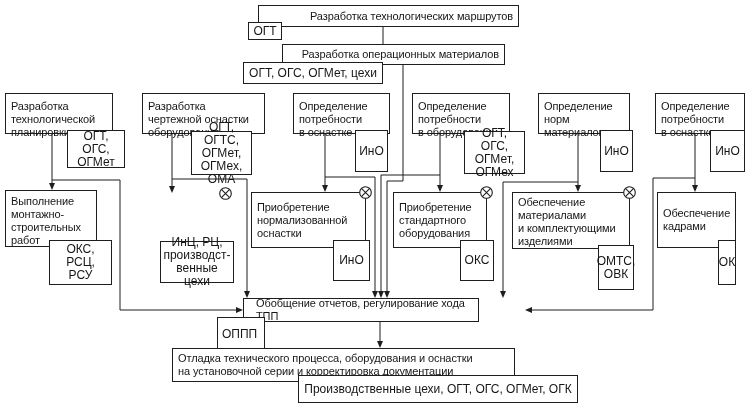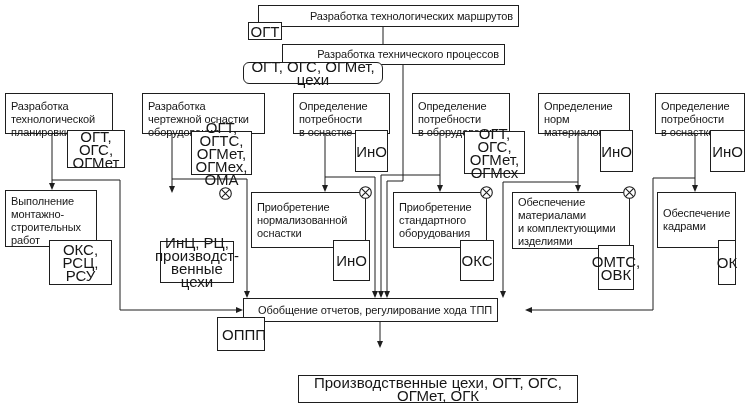--- a/index.html
+++ b/index.html
@@ -4,21 +4,21 @@
 <style>
   html, body { margin: 0; padding: 0; background: #ffffff; }
   body { width: 750px; height: 404px; position: relative; overflow: hidden;
          font-family: "Liberation Sans", sans-serif; color: #161616; }
   #canvas { position: absolute; left: 0; top: 0; width: 750px; height: 404px; }
   svg.wires { position: absolute; left: 0; top: 0; width: 750px; height: 404px; }
   .box { position: absolute; box-sizing: border-box; background: #fff;
          border: 1px solid #1e1e1e; font-size: 11px; line-height: 13px;
          white-space: pre-line; padding: 6px 5px; letter-spacing: -0.1px; justify-content: flex-end; }
   .res { position: absolute; box-sizing: border-box; background: #fff;
-         border: 1px solid #1e1e1e; font-size: 15px; line-height: 13px;
+         border: 1px solid #1e1e1e; font-size: 12px; line-height: 13px;
          white-space: pre-line; display: flex; align-items: center;
          justify-content: center; text-align: center; padding: 1px 3px; }
   .res.left { justify-content: flex-start; text-align: left; padding-left: 4px; }
   .one { display: flex; align-items: center; }
   .circ { position: absolute; width: 13px; height: 13px; }
 </style>
 </head>
 <body>
 
 <div id="canvas">
@@ -58,23 +58,23 @@
       <path d="M377 341 L383 341 L380 348 Z"></path>
     </g>
   </svg>
 
   <div class="box one" style="left:258px;top:5px;width:261px;height:22px;padding-left:8px;">
     <span>Разработка технологических маршрутов</span>
   </div>
   <div class="res" style="left:248px;top:22px;width:34px;height:18px;">ОГТ</div>
 
   <div class="box one" style="left:282px;top:44px;width:223px;height:21px;padding-left:8px;">
-    <span>Разработка технического процессов</span>
+    <span>Разработка операционных материалов</span>
   </div>
-  <div class="res" style="left:243px;top:62px;width:140px;height:22px;border-radius:6px;">ОГТ, ОГС, ОГМет, цехи</div>
+  <div class="res" style="left:243px;top:62px;width:140px;height:22px;">ОГТ, ОГС, ОГМет, цехи</div>
 
   <div class="box" style="left:5px;top:93px;width:108px;height:41px;">Разработка
 технологической
 планировки</div>
   <div class="res" style="left:67px;top:130px;width:58px;height:38px;">ОГТ, ОГС,
 ОГМет</div>
 
   <div class="box" style="left:142px;top:93px;width:123px;height:41px;">Разработка
 чертежной оснастки
 оборудования</div>
@@ -146,20 +146,22 @@
   </svg>
   <svg class="circ" style="left:480px;top:186px;" viewBox="0 0 13 13">
     <circle cx="6.5" cy="6.5" r="5.8" fill="#fff" stroke="#1e1e1e" stroke-width="1.1"></circle>
     <path d="M2.4 2.4 L10.6 10.6 M10.6 2.4 L2.4 10.6" stroke="#1e1e1e" stroke-width="1.1"></path>
   </svg>
   <svg class="circ" style="left:623px;top:186px;" viewBox="0 0 13 13">
     <circle cx="6.5" cy="6.5" r="5.8" fill="#fff" stroke="#1e1e1e" stroke-width="1.1"></circle>
     <path d="M2.4 2.4 L10.6 10.6 M10.6 2.4 L2.4 10.6" stroke="#1e1e1e" stroke-width="1.1"></path>
   </svg>
 
-  <div class="box one" style="left:243px;top:298px;width:255px;height:24px;padding-left:12px;">
+  <div class="box one" style="left:243px;top:298px;width:236px;height:24px;padding-left:12px;">
     <span>Обобщение отчетов, регулирование хода ТПП</span>
   </div>
   <div class="res left" style="left:217px;top:317px;width:48px;height:34px;">ОППП</div>
 
+  <div class="box" style="left:172px;top:348px;width:343px;height:34px;padding-top:3px;">Отладка технического процесса, оборудования и оснастки
+на установочной серии и корректировка документации</div>
   <div class="res" style="left:298px;top:375px;width:280px;height:28px;">Производственные цехи, ОГТ, ОГС, ОГМет, ОГК</div>
 
 </div>
 
 </body></html>

